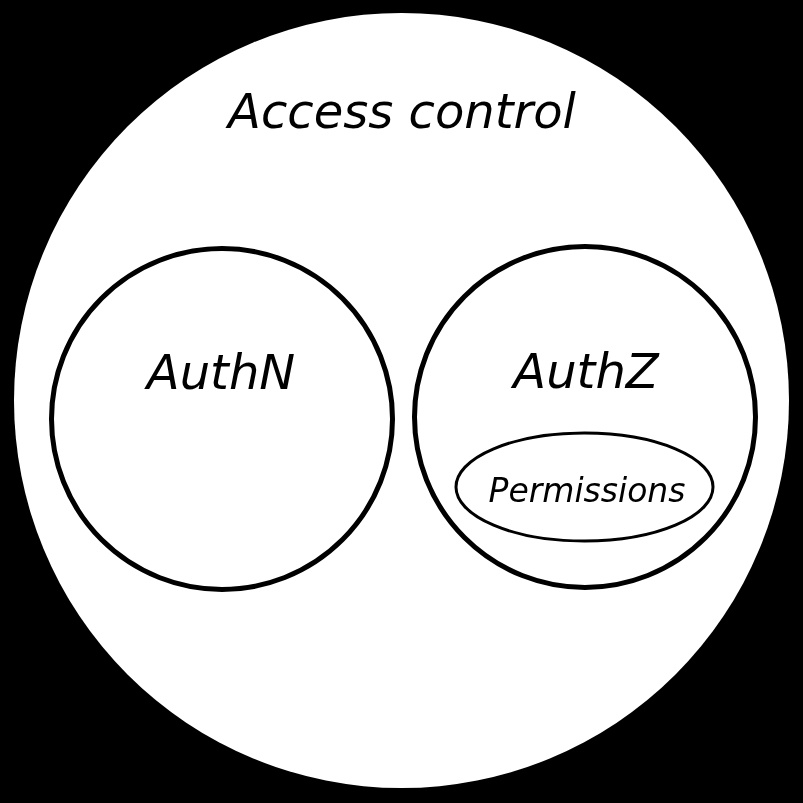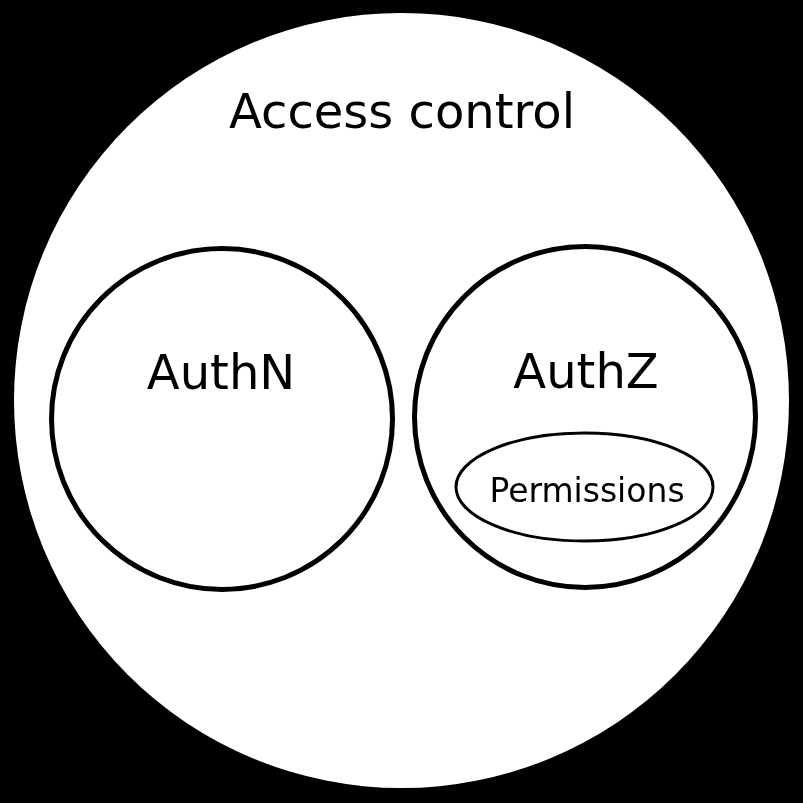--- a/index.html
+++ b/index.html
@@ -8,20 +8,21 @@
     width: 803px;
     height: 803px;
     overflow: hidden;
     background: #000000;
   }
   .stage {
     position: relative;
     width: 803px;
     height: 803px;
     background: #000000;
+    font-style: italic;
   }
   svg {
     display: block;
   }
   .venn-label {
     font-family: "DejaVu Sans", "Liberation Sans", sans-serif;
     fill: #000000;
   }
   .label-lg { font-size: 48px; }
   .label-sm { font-size: 33px; }

